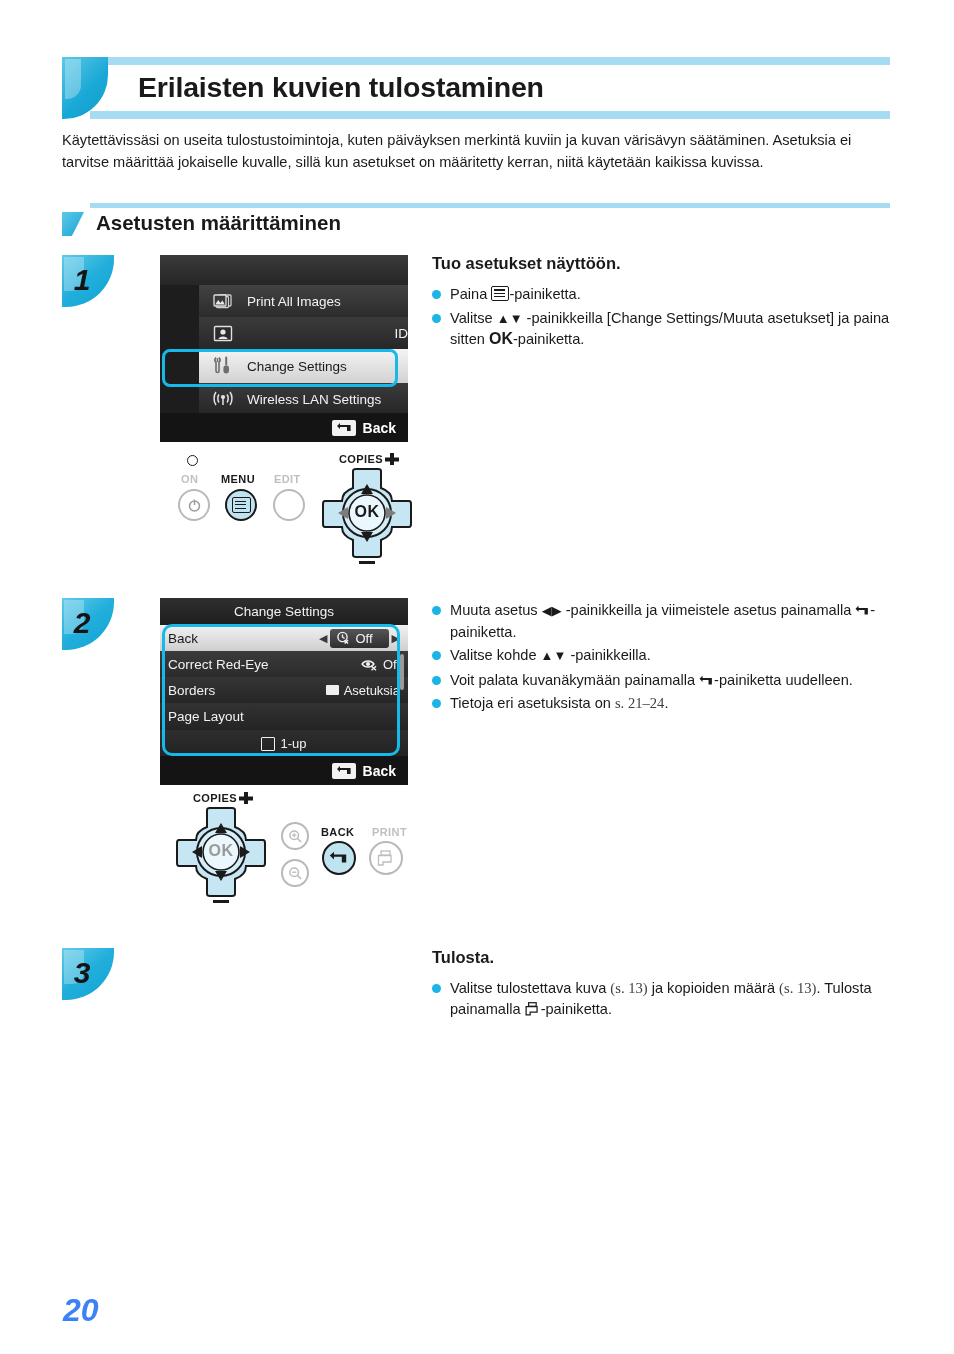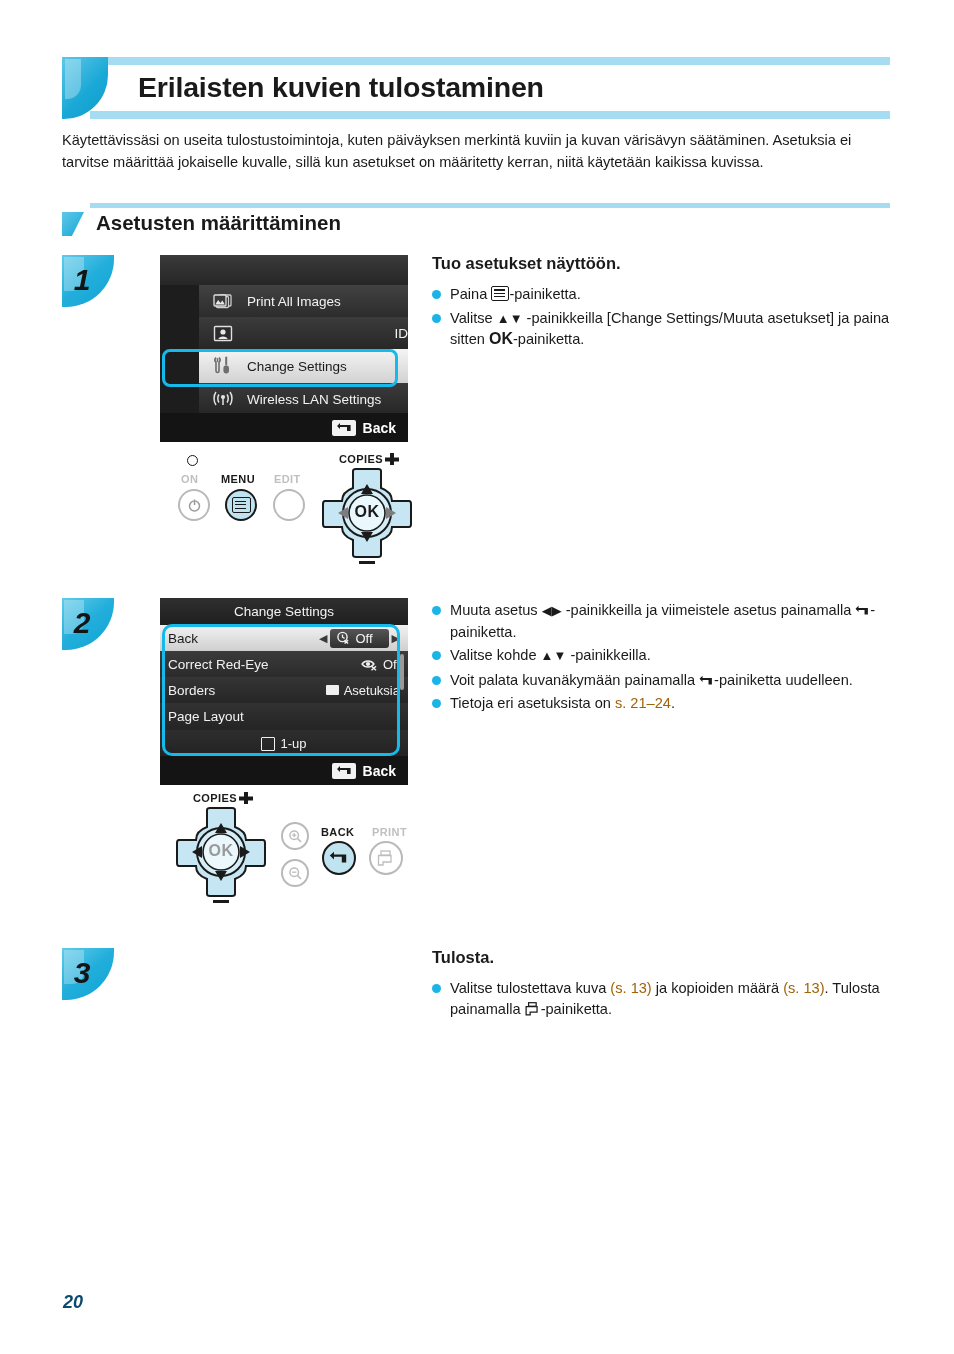--- a/index.html
+++ b/index.html
@@ -328,21 +328,21 @@
     width: 9px; height: 9px;
     border-radius: 50%;
     background: #1ab4e6;
     margin: 6px 9px 0 0;
   }
   .bullet-text {
     font-size: 14.6px;
     line-height: 20.5px;
     color: #1a1a1a;
   }
-  .lnk { color: #a16207; }
+  .lnk { color: #404040; font-family: Liberation Serif, serif; }
   .kb { font-weight: bold; }
 
   
   .g-menu {
     display:inline-block; width:16px; height:13px; vertical-align:-2px;
     border:1.4px solid #1a1a1a; border-radius:2px; position:relative;
   }
   .g-menu i {
     position:absolute; left:2px; height:1.4px; background:#1a1a1a; display:block;
   }
@@ -351,24 +351,24 @@
   }
   .g-print {
     display:inline-block; vertical-align:-3px; width:16px; height:15px; position:relative;
   }
 
   
   #page-number {
     position: absolute;
     left: 63px;
     top: 1292px;
-    font-size: 18px;
+    font-size: 32px;
     font-weight: bold;
     font-style: italic;
-    color: #0c4a6e;
+    color: #3b82f6;
   }
 </style>
 </head>
 <body>
 
 <div id="page-header">
   <div class="hdr-topbar"></div>
   <div class="hdr-blob">
     <div class="hdr-blob-hl"></div>
   </div>

